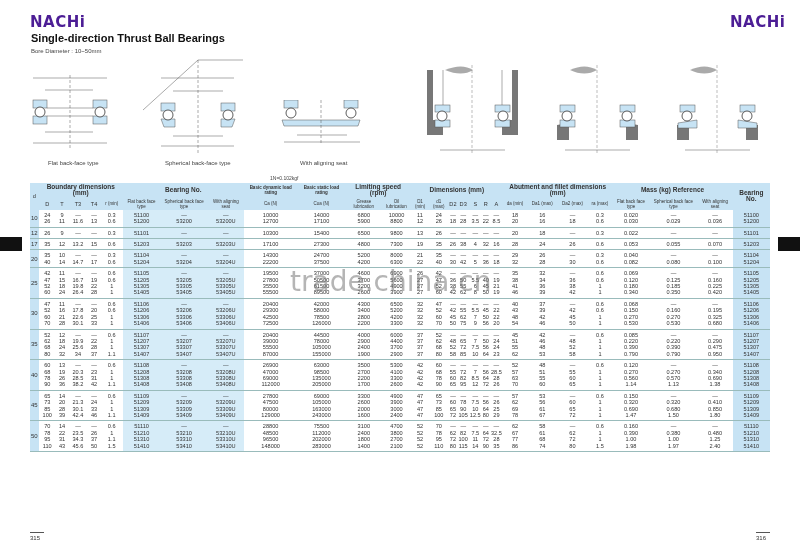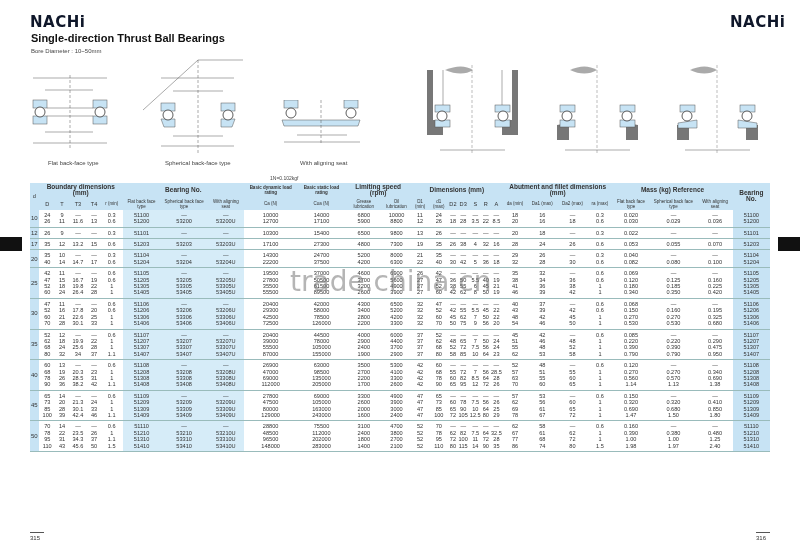--- a/index.html
+++ b/index.html
@@ -1,17 +1,17 @@
 <!DOCTYPE html>
 <html><head>
 <meta charset="utf-8">
 <style>
   * { box-sizing: border-box; margin: 0; padding: 0; }
   body { width: 800px; height: 556px; background: #fff; font-family: "Liberation Sans", sans-serif; color: #333; position: relative; overflow: hidden; }
-  .logo { position: absolute; font-family: "DejaVu Sans", sans-serif; font-weight: bold; font-size: 15px; letter-spacing: 0.5px; color: #0f172a; }
+  .logo { position: absolute; font-family: "DejaVu Sans", sans-serif; font-weight: bold; font-size: 15px; letter-spacing: 0.5px; color: #4c1d95; }
   .logo.left { left: 30px; top: 13px; }
   .logo.right { left: 730px; top: 13px; }
   .title { position: absolute; left: 31px; top: 32px; font-size: 11px; font-weight: bold; color: #111; }
   .subtitle { position: absolute; left: 31px; top: 48px; font-size: 6px; color: #444; }
   .fig { position: absolute; }
   .fig-cap { position: absolute; font-size: 6px; color: #444; }
   .note { position: absolute; left: 270px; top: 175px; font-size: 5px; color: #444; }
   table { position: absolute; left: 30px; top: 183px; width: 740px; border-collapse: collapse; font-size: 5.6px; line-height: 6.4px; }
   th { background: #c7e3f4; color: #333; font-weight: normal; text-align: center; vertical-align: middle; padding: 1px 1px; }
   th.grp { font-weight: bold; font-size: 6.5px; }

